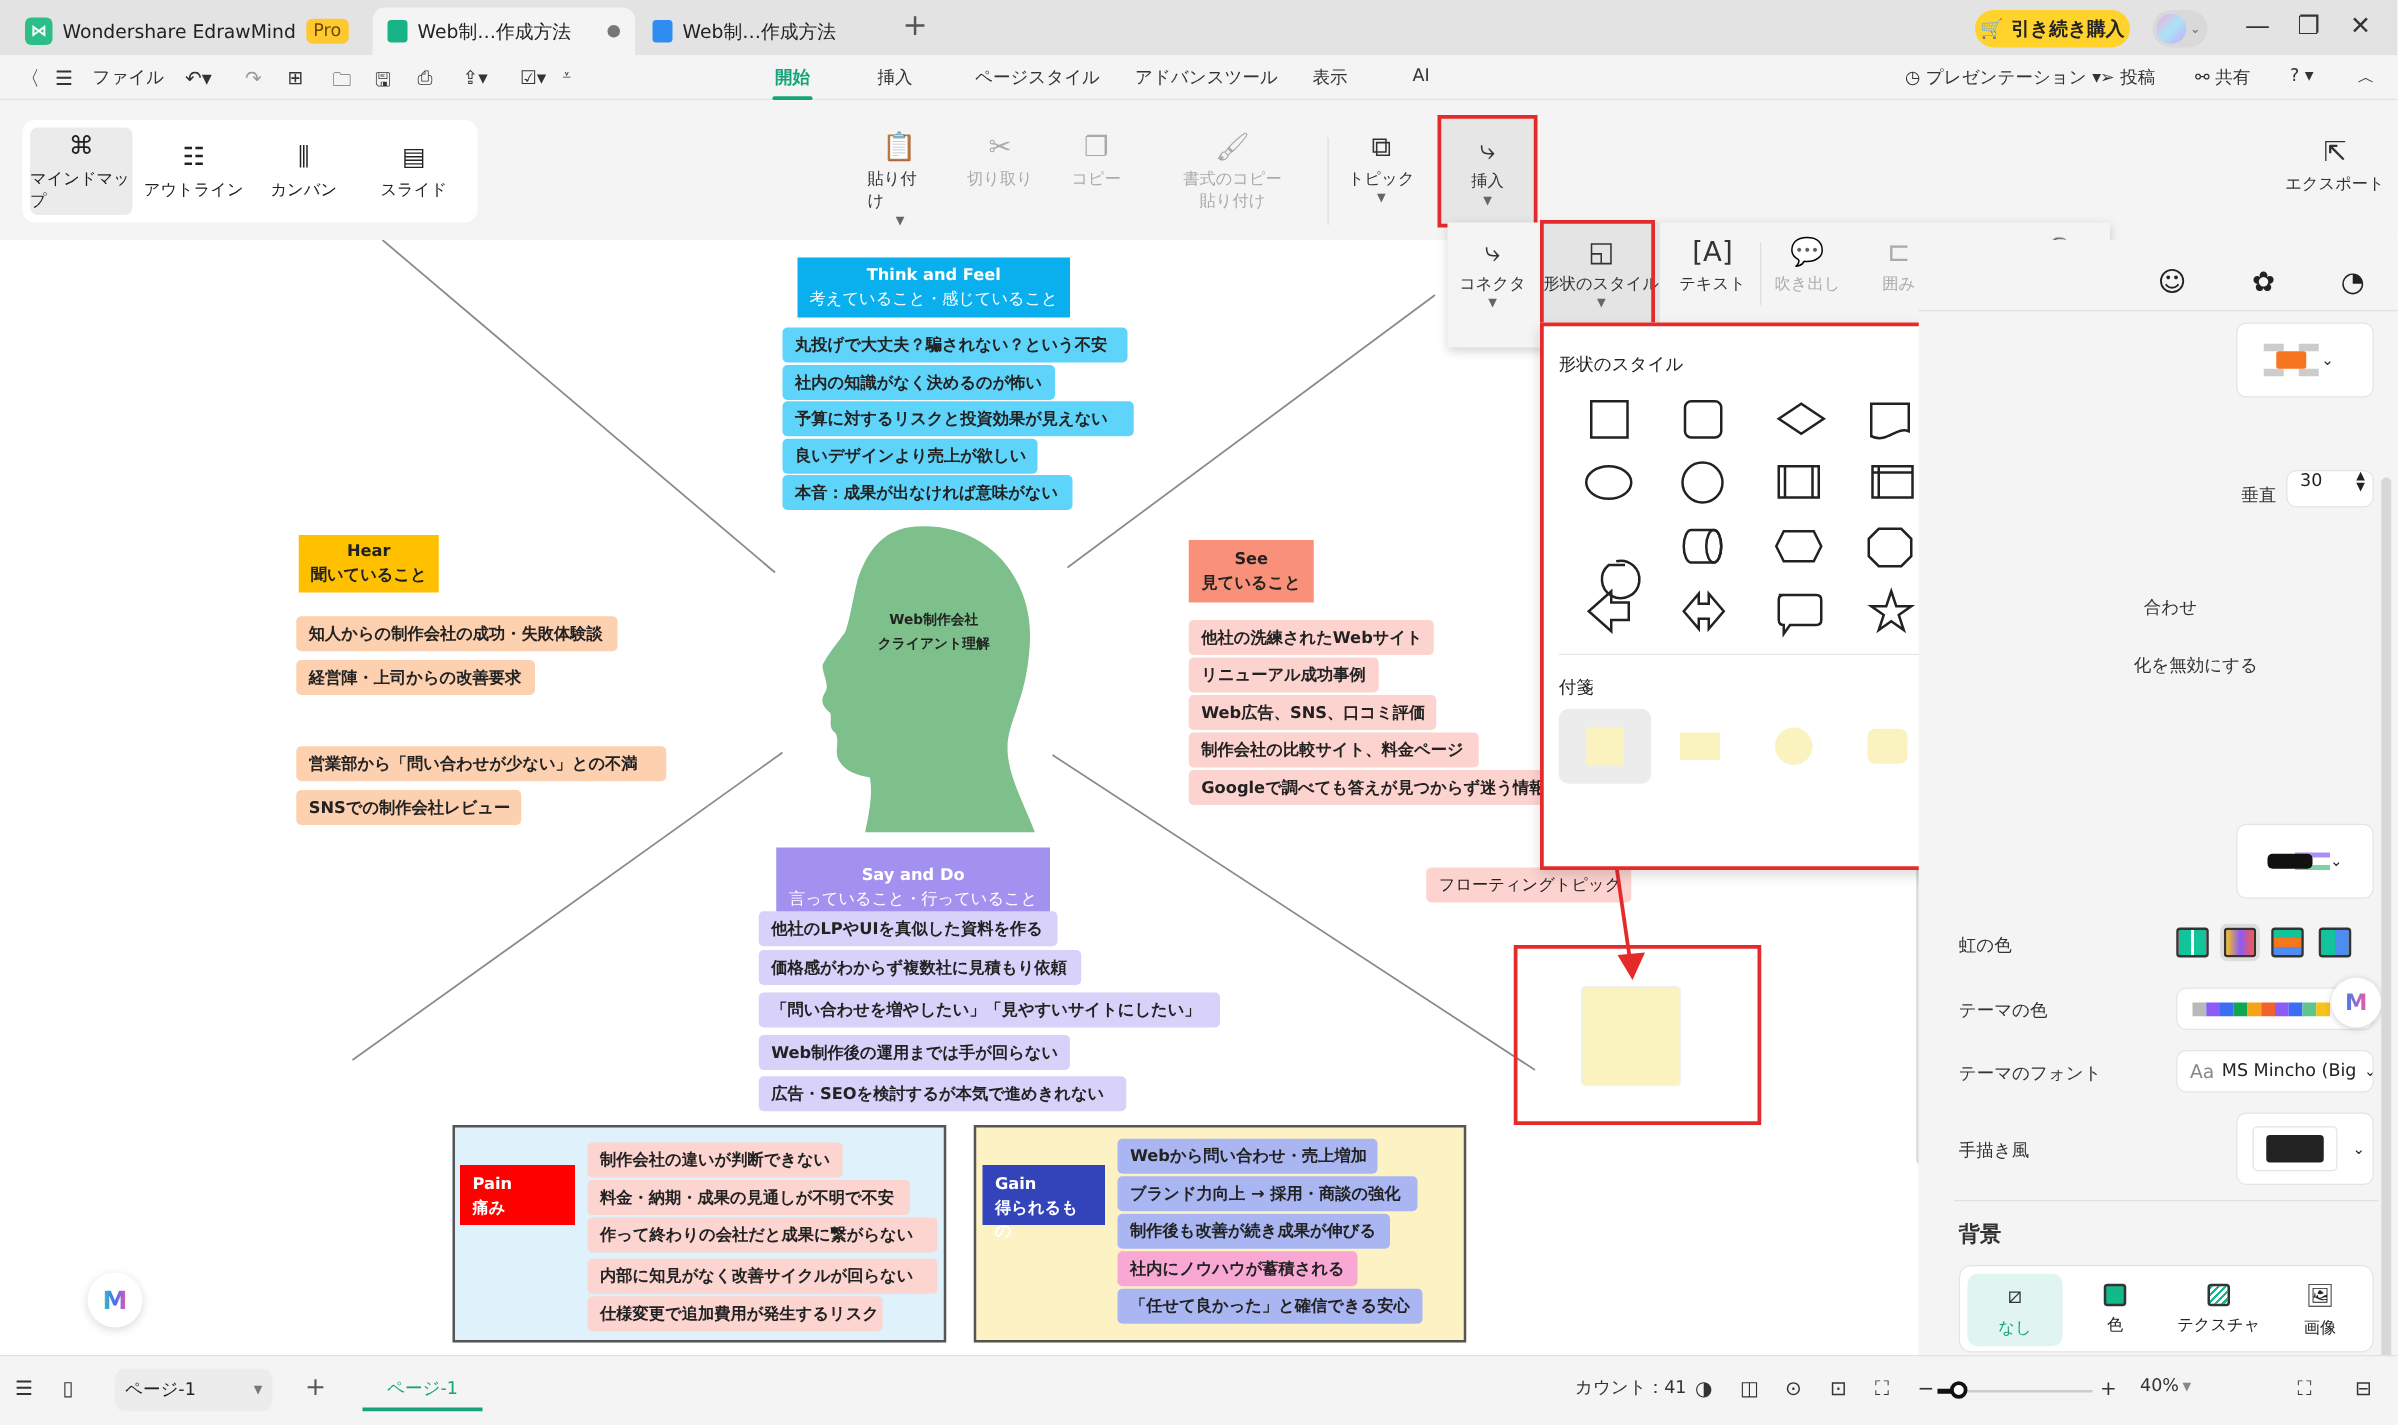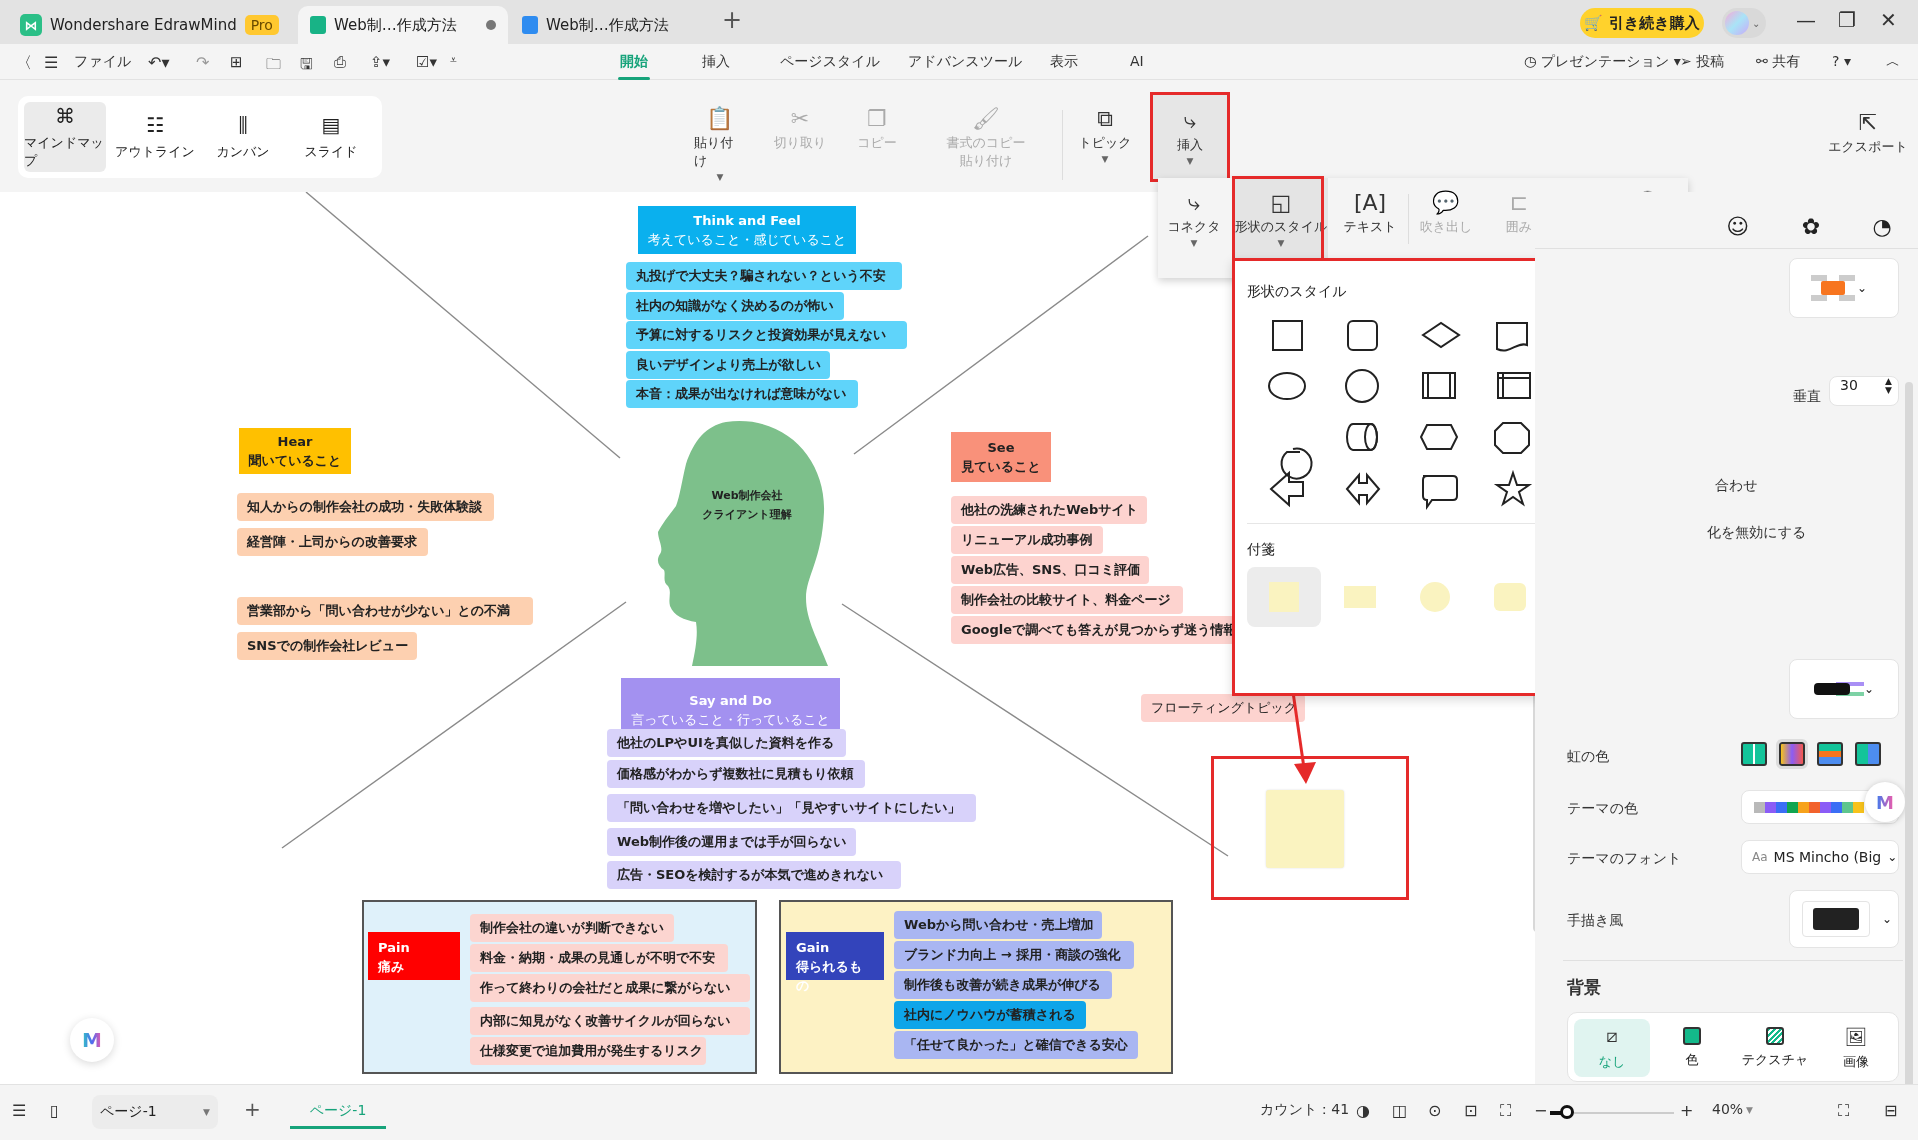--- a/index.html
+++ b/index.html
@@ -233,21 +233,21 @@
   <div class="node" style="left:470px;top:845px;width:236px;height:28px;background:#fcd5d0">仕様変更で追加費用が発生するリスク</div>
 
   <div class="abs" style="left:779px;top:708px;width:394px;height:174px;background:#fdf2c4;border:2px solid #555"></div>
   <div class="abs" style="left:786px;top:740px;width:98px;height:48px;background:#3344bb;color:#fff;font-weight:bold;font-size:13px;padding:6px 10px;line-height:19px">
     <div>Gain</div>
       <div>得られるもの</div>
   </div>
   <div class="node" style="left:894px;top:719px;width:208px;height:28px;background:#a9b6f2">Webから問い合わせ・売上増加</div>
   <div class="node" style="left:894px;top:749px;width:240px;height:28px;background:#a9b6f2">ブランド力向上 → 採用・商談の強化</div>
   <div class="node" style="left:894px;top:779px;width:218px;height:28px;background:#a9b6f2">制作後も改善が続き成果が伸びる</div>
-  <div class="node" style="left:894px;top:809px;width:192px;height:28px;background:#0ea5e9">社内にノウハウが蓄積される</div>
+  <div class="node" style="left:894px;top:809px;width:192px;height:28px;background:#f9a8d4">社内にノウハウが蓄積される</div>
   <div class="node" style="left:894px;top:839px;width:244px;height:28px;background:#a9b6f2">「任せて良かった」と確信できる安心</div>
 
   <div class="node" style="left:1141px;top:502px;width:164px;height:28px;background:#fdd3cf;font-weight:normal">フローティングトピック</div>
 
   <div class="redbox" style="left:1211px;top:564px;width:198px;height:144px"></div>
   <div class="abs" style="left:1266px;top:598px;width:78px;height:78px;background:#faf3c0;border-radius:3px;box-shadow:0 0 2px rgba(0,0,0,.15)"></div>
   <svg class="abs" style="left:1290px;top:500px" width="40" height="96">
     <line x1="3" y1="0" x2="14" y2="76" stroke="#e52a2a" stroke-width="3"></line>
     <polygon points="4,72 26,70 16,92" fill="#e52a2a"></polygon>
   </svg>
@@ -396,21 +396,21 @@
       <span style="width: 11px; height: 11px; display: inline-block; background: rgb(139, 92, 246);"></span>
       <span style="width: 11px; height: 11px; display: inline-block; background: rgb(59, 110, 245);"></span>
       <span style="width: 11px; height: 11px; display: inline-block; background: rgb(94, 197, 142);"></span>
       <span style="width: 11px; height: 11px; display: inline-block; background: rgb(247, 194, 27);"></span>
     </div>
   <div class="abs" style="left:330px;top:590px;width:40px;height:40px;border-radius:50%;background:#fff;box-shadow:0 1px 6px rgba(0,0,0,.2);display:flex;align-items:center;justify-content:center;font-weight:bold;font-size:18px">
       <span style="background:linear-gradient(90deg,#3a7cf0,#f55aa8);-webkit-background-clip:text;color:transparent">M</span>
     </div>
   <span class="rlabel" style="left:32px;top:658px">テーマのフォント</span>
   <div class="rbox" style="left:206px;top:648px;width:158px;height:34px;display:flex;align-items:center;padding:0 10px;font-size:14px;gap:6px;white-space:nowrap;overflow:hidden">
-      <span style="font-size:12px;color:#888">Aa</span>
+      <span style="font-size:15px;color:#888">Aa</span>
       <span>MS Mincho (Big</span>
       <span style="margin-left:auto;font-size:12px">⌄</span>
     </div>
   <span class="rlabel" style="left:32px;top:720px">手描き風</span>
   <div class="rbox" style="left:254px;top:698px;width:110px;height:58px;display:flex;align-items:center;padding-left:12px;gap:12px">
       <span style="width:68px;height:36px;border:1px solid #e4e4e4;border-radius:4px;display:flex;align-items:center;justify-content:center">
         <span style="width:46px;height:22px;background:#222;border-radius:3px"></span>
       </span>
       <span style="font-size:12px">⌄</span>
     </div>

